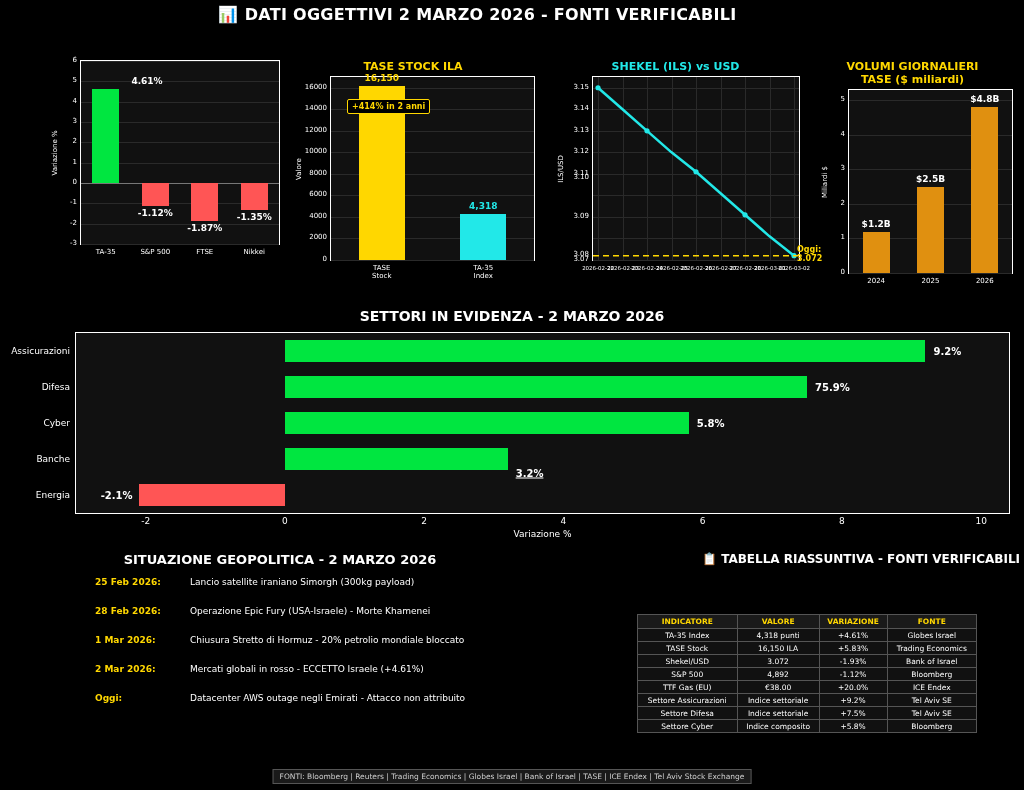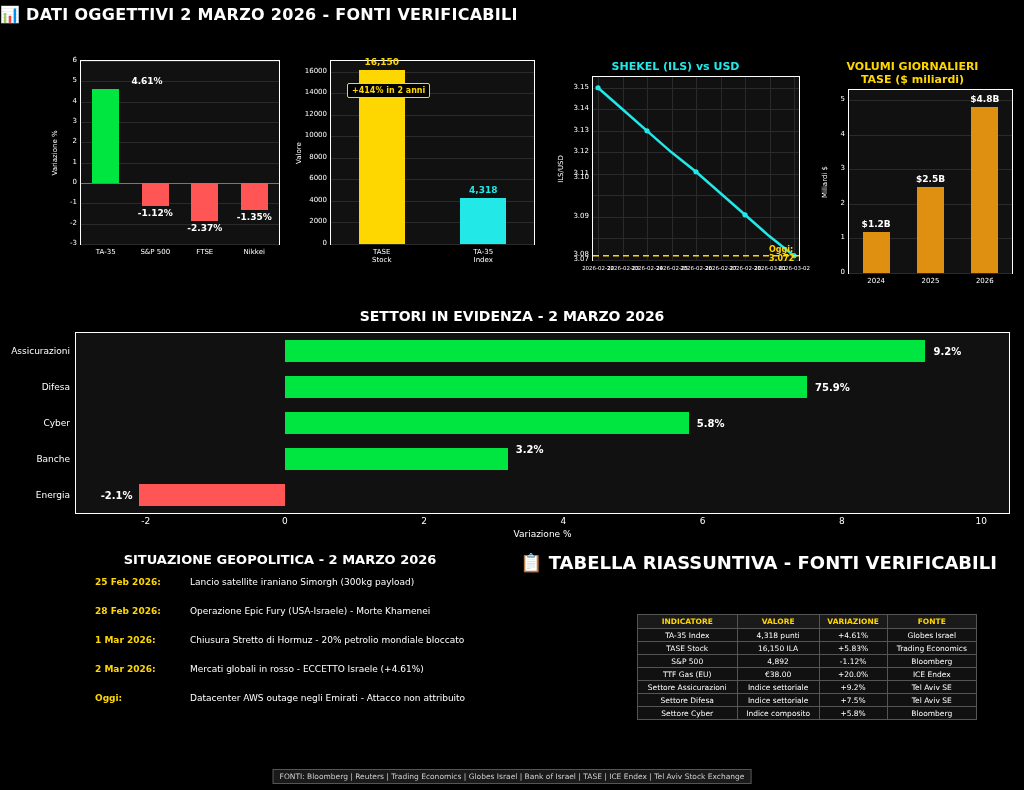--- a/index.html
+++ b/index.html
@@ -8,21 +8,21 @@
     background: #000000;
     width: 1024px; height: 790px;
     font-family: "DejaVu Sans", sans-serif;
     color: #ffffff;
     overflow: hidden;
   }
   #root { position: relative; width: 1024px; height: 790px; }
 
   .main-title {
     position: absolute; top: 5px; left: 0; width: 955px;
-    text-align: left;
+    text-align: center;
     font-size: 16px; font-weight: bold; letter-spacing: 0.3px;
     color: #ffffff;
   }
 
   
   .panel { position: absolute; }
   .panel-title {
     text-align: center; font-size: 11px; font-weight: bold;
     line-height: 13px; margin-bottom: 3px;
   }
@@ -109,21 +109,21 @@
   #geo .geo-title {
     text-align: center; font-size: 13px; font-weight: bold; color: #ffffff;
     margin-bottom: 10px;
   }
   .geo-date { position: absolute; left: 55px; color: #ffd700; font-weight: bold; font-size: 9px; }
   .geo-text { position: absolute; left: 150px; color: #ffffff; font-size: 9px; }
 
   
   #tablewrap { position: absolute; left: 520px; top: 552px; width: 500px; }
   #tablewrap .tbl-title {
-    text-align: left; font-size: 18px; font-weight: bold; color: #ffffff;
+    text-align: right; font-size: 12px; font-weight: bold; color: #ffffff;
   }
   table.summary {
     position: absolute; left: 117px; top: 62px;
     border-collapse: collapse;
     font-size: 7.5px;
     width: 340px;
     background: #111111;
   }
   table.summary th {
     background: #1a1a1a;
@@ -182,30 +182,31 @@
         <div class="gridline" style="left: 0px; width: 198px; height: 1px; top: 0px;"></div>
         <div class="tick tick-y" style="right: 202px; top: -5px;">6</div>
         <div class="gridline" style="left: 0px; width: 198px; height: 1px; background: rgb(119, 119, 119); top: 122px;"></div>
         <div class="bar" style="left: 11.1375px; width: 27.225px; background: rgb(0, 230, 64); border: 1px solid rgb(0, 230, 64); top: 28.2633px; height: 93.7367px;"></div>
         <div class="bar-label" style="color: rgb(255, 255, 255); left: 22px; transform: translateX(-50%); top: 15.2633px; margin-left: 44px;">4.61%</div>
         <div class="tick" style="left: 24.75px; transform: translateX(-50%); top: 187px; text-align: center;">TA-35</div>
         <div class="bar" style="left: 60.6375px; width: 27.225px; background: rgb(255, 85, 85); border: 1px solid rgb(255, 85, 85); top: 122px; height: 22.7733px;"></div>
         <div class="bar-label" style="color: rgb(255, 255, 255); left: 74.25px; transform: translateX(-50%); top: 146.773px;">-1.12%</div>
         <div class="tick" style="left: 74.25px; transform: translateX(-50%); top: 187px; text-align: center;">S&amp;P 500</div>
         <div class="bar" style="left: 110.138px; width: 27.225px; background: rgb(255, 85, 85); border: 1px solid rgb(255, 85, 85); top: 122px; height: 38.0233px;"></div>
-        <div class="bar-label" style="color: rgb(255, 255, 255); left: 123.75px; transform: translateX(-50%); top: 162.023px;">-2.37%</div>
+        <div class="bar-label" style="color: rgb(255, 255, 255); left: 123.75px; transform: translateX(-50%); top: 162.023px;">-1.87%</div>
         <div class="tick" style="left: 123.75px; transform: translateX(-50%); top: 187px; text-align: center;">FTSE</div>
         <div class="bar" style="left: 159.637px; width: 27.225px; background: rgb(255, 85, 85); border: 1px solid rgb(255, 85, 85); top: 122px; height: 27.45px;"></div>
         <div class="bar-label" style="color: rgb(255, 255, 255); left: 173.25px; transform: translateX(-50%); top: 151.45px;">-1.35%</div>
         <div class="tick" style="left: 173.25px; transform: translateX(-50%); top: 187px; text-align: center;">Nikkei</div>
         <div class="axis-label-y" style="left: -26px; top: 91.5px; transform: translate(-50%, -50%) rotate(-90deg);">Variazione %</div>
       </div>
   </div>
 
   <div class="panel" id="chart2">
+    <div class="panel-title" style="color:#ffd700">TASE STOCK ILA</div>
     <div class="plot" id="c2plot">
         <div class="gridline" style="left: 0px; width: 203px; height: 1px; top: 183px;"></div>
         <div class="tick tick-y" style="right: 207px; top: 178px;">0</div>
         <div class="gridline" style="left: 0px; width: 203px; height: 1px; top: 161.471px;"></div>
         <div class="tick tick-y" style="right: 207px; top: 156.471px;">2000</div>
         <div class="gridline" style="left: 0px; width: 203px; height: 1px; top: 139.941px;"></div>
         <div class="tick tick-y" style="right: 207px; top: 134.941px;">4000</div>
         <div class="gridline" style="left: 0px; width: 203px; height: 1px; top: 118.412px;"></div>
         <div class="tick tick-y" style="right: 207px; top: 113.412px;">6000</div>
         <div class="gridline" style="left: 0px; width: 203px; height: 1px; top: 96.8824px;"></div>
@@ -261,21 +262,21 @@
         <div class="gridline" style="top: 0px; height: 183px; width: 1px; left: 201px;"></div>
         <svg width="206" height="183" style="position: absolute; left: 0px; top: 0px;">
           <path d="M5,10.764705882352729L29.5,32.29411764705813L54,53.823529411764525L78.5,75.35294117646997L103,94.72941176470505L127.5,116.25882352941144L152,137.78823529411687L176.5,159.31764705882327L201,178.69411764705833" fill="none" stroke="#22e8e8" stroke-width="2.5"></path>
           <circle cx="5" cy="10.764705882352729" r="2.6" fill="#22e8e8"></circle>
           <circle cx="54" cy="53.823529411764525" r="2.6" fill="#22e8e8"></circle>
           <circle cx="103" cy="94.72941176470505" r="2.6" fill="#22e8e8"></circle>
           <circle cx="152" cy="137.78823529411687" r="2.6" fill="#22e8e8"></circle>
           <circle cx="201" cy="178.69411764705833" r="2.6" fill="#22e8e8"></circle>
           <line x1="0" x2="206" y1="178.69411764705833" y2="178.69411764705833" stroke="#ffd700" stroke-width="1.5" stroke-dasharray="6,4"></line>
         </svg>
-        <div style="position: absolute; font-size: 8px; font-weight: bold; color: rgb(255, 215, 0); left: 128px; top: 167.694px; padding-left: 48px;">Oggi: 3.072</div>
+        <div style="position: absolute; font-size: 8px; font-weight: bold; color: rgb(255, 215, 0); left: 156px; top: 167.694px; padding-left: 48px;">Oggi: 3.072</div>
         <div class="tick" style="left: 5px; top: 187px; transform: translateX(-50%) scale(0.78);">2026-02-22</div>
         <div class="tick" style="left: 29.5px; top: 187px; transform: translateX(-50%) scale(0.78);">2026-02-23</div>
         <div class="tick" style="left: 54px; top: 187px; transform: translateX(-50%) scale(0.78);">2026-02-24</div>
         <div class="tick" style="left: 78.5px; top: 187px; transform: translateX(-50%) scale(0.78);">2026-02-25</div>
         <div class="tick" style="left: 103px; top: 187px; transform: translateX(-50%) scale(0.78);">2026-02-26</div>
         <div class="tick" style="left: 127.5px; top: 187px; transform: translateX(-50%) scale(0.78);">2026-02-27</div>
         <div class="tick" style="left: 152px; top: 187px; transform: translateX(-50%) scale(0.78);">2026-02-28</div>
         <div class="tick" style="left: 176.5px; top: 187px; transform: translateX(-50%) scale(0.78);">2026-03-01</div>
         <div class="tick" style="left: 201px; top: 187px; transform: translateX(-50%) scale(0.78);">2026-03-02</div>
         <div class="axis-label-y" style="left: -32px; top: 91.5px; transform: translate(-50%, -50%) rotate(-90deg);">ILS/USD</div>
@@ -320,21 +321,21 @@
         <div class="sec-bar" style="left: 208.881px; width: 640.567px; top: 18px; background: rgb(0, 230, 64);"></div>
         <div class="sec-val" style="color: rgb(255, 255, 255); top: 18px; left: 857.448px;">9.2%</div>
         <div class="sec-cat" style="top: 54px;">Difesa</div>
         <div class="sec-bar" style="left: 208.881px; width: 522.201px; top: 54px; background: rgb(0, 230, 64);"></div>
         <div class="sec-val" style="color: rgb(255, 255, 255); top: 54px; left: 739.082px;">75.9%</div>
         <div class="sec-cat" style="top: 90px;">Cyber</div>
         <div class="sec-bar" style="left: 208.881px; width: 403.836px; top: 90px; background: rgb(0, 230, 64);"></div>
         <div class="sec-val" style="color: rgb(255, 255, 255); top: 90px; left: 620.716px;">5.8%</div>
         <div class="sec-cat" style="top: 126px;">Banche</div>
         <div class="sec-bar" style="left: 208.881px; width: 222.806px; top: 126px; background: rgb(0, 230, 64);"></div>
-        <div class="sec-val" style="color: rgb(255, 255, 255); top: 116px; left: 439.687px;">3.2%</div>
+        <div class="sec-val" style="color: rgb(255, 255, 255); top: 140px; left: 439.687px; text-decoration: underline;">3.2%</div>
         <div class="sec-cat" style="top: 162px;">Energia</div>
         <div class="sec-bar" style="left: 62.6642px; width: 146.216px; top: 162px; background: rgb(255, 85, 85);"></div>
         <div class="sec-val" style="color: rgb(255, 255, 255); top: 162px; left: 24.6642px;">-2.1%</div>
         <div class="sec-xtick" style="left: 69.6269px;">-2</div>
         <div class="sec-xtick" style="left: 208.881px;">0</div>
         <div class="sec-xtick" style="left: 348.134px;">2</div>
         <div class="sec-xtick" style="left: 487.388px;">4</div>
         <div class="sec-xtick" style="left: 626.642px;">6</div>
         <div class="sec-xtick" style="left: 765.896px;">8</div>
         <div class="sec-xtick" style="left: 905.149px;">10</div>
@@ -376,20 +377,26 @@
             <td>+4.61%</td>
             <td>Globes Israel</td>
           </tr>
           <tr>
             <td>TASE Stock</td>
             <td>16,150 ILA</td>
             <td>+5.83%</td>
             <td>Trading Economics</td>
           </tr>
           <tr>
+            <td>Shekel/USD</td>
+            <td>3.072</td>
+            <td>-1.93%</td>
+            <td>Bank of Israel</td>
+          </tr>
+          <tr>
             <td>S&amp;P 500</td>
             <td>4,892</td>
             <td>-1.12%</td>
             <td>Bloomberg</td>
           </tr>
           <tr>
             <td>TTF Gas (EU)</td>
             <td>€38.00</td>
             <td>+20.0%</td>
             <td>ICE Endex</td>

